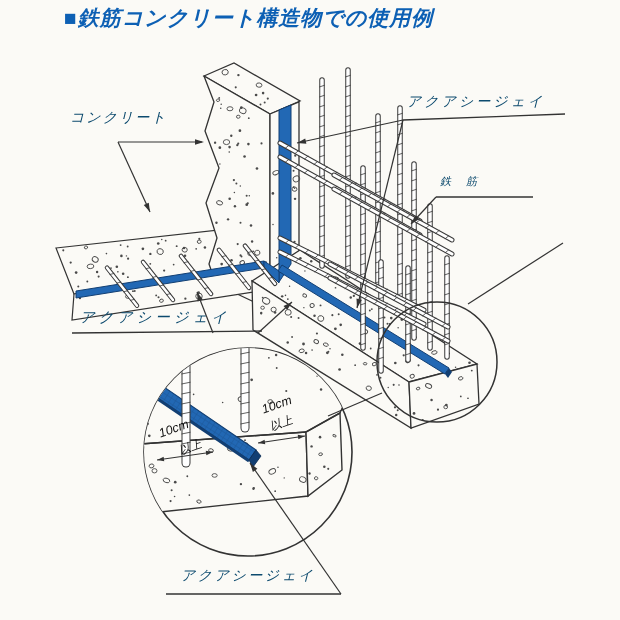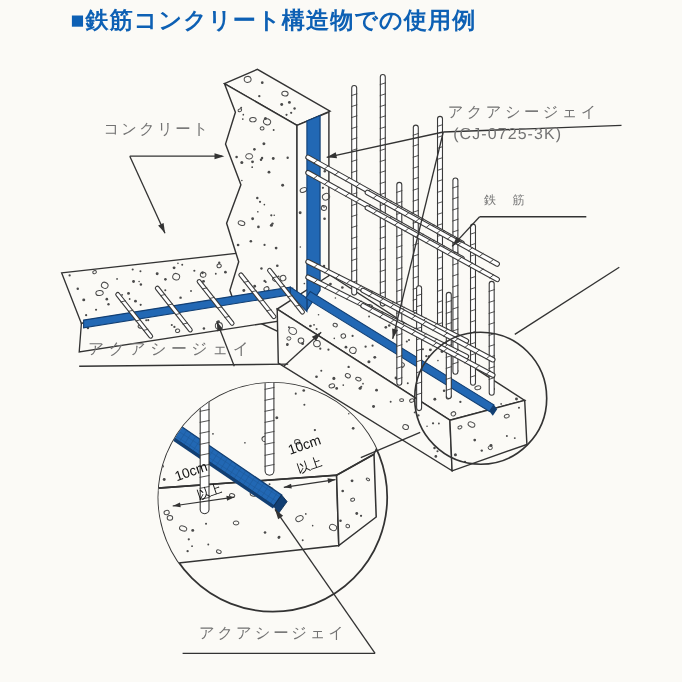--- a/index.html
+++ b/index.html
@@ -1,21 +1,21 @@
 <!DOCTYPE html>
 <html style="--title-blue: #0d60b4; --paper: #fbfaf6;"><head>
 <meta charset="utf-8">
 <style>
   html,body{margin:0;padding:0;}
   .page{position:relative;width:620px;height:620px;background:var(--paper,#fbfaf6);overflow:hidden;
-        font-family:"Liberation Sans","DejaVu Sans",sans-serif;}
+        font-family:"Liberation Sans","DejaVu Sans",sans-serif;font-style:italic;}
   svg{position:absolute;left:0;top:0;}
-  .lbl{position:absolute;white-space:nowrap;color:#737373;font-size:14px;letter-spacing:2px;}
+  .lbl{position:absolute;white-space:nowrap;color:#0c4a6e;font-size:14px;letter-spacing:2px;}
   .title{left:64px;top:4px;font-size:21px;font-weight:bold;color:var(--title-blue,#0d60b4);letter-spacing:1px;}
-  .l-concrete{left:94px;top:109px;font-size:14px;}
+  .l-concrete{left:70px;top:109px;font-size:14px;}
   .l-prodtop{left:407px;top:93px;font-size:14px;letter-spacing:3px;}
   .l-prodcode{left:412px;top:114px;font-size:14.5px;letter-spacing:1px;}
   .l-rebar{left:440px;top:174px;font-size:11px;letter-spacing:2px;}
   .l-prodleft{left:80px;top:308px;font-size:14.5px;letter-spacing:4px;}
   .l-prodbottom{left:181px;top:567px;font-size:14px;letter-spacing:2.5px;}
   .dim{position:absolute;font-size:12.5px;letter-spacing:0;color:#111;transform-origin:left top;}
   .dim-s{font-size:11.5px;}
 </style>
 </head>
 <body>
@@ -745,21 +745,20 @@
         <line x1="341" y1="594" x2="250" y2="463" stroke="#333333" stroke-width="1.2"></line>
         <polygon points="250,463 257.3931626494994,468.82268374875775 252.87607662960173,471.9605068618164" fill="#333333"></polygon>
         <line x1="328" y1="416" x2="382" y2="393" stroke="#333333" stroke-width="1.2"></line>
         <line x1="468" y1="304" x2="563" y2="243" stroke="#333333" stroke-width="1.2"></line>
       </g>
     </svg>
 
   <div class="lbl title">■鉄筋コンクリート構造物での使用例</div>
   <div class="lbl l-concrete">コンクリート</div>
   <div class="lbl l-prodtop">アクアシージェイ</div>
-  <div class="lbl l-prodcode">(CJ-0725-3K)</div>
   <div class="lbl l-rebar">鉄　筋</div>
   <div class="lbl l-prodleft">アクアシージェイ</div>
   <div class="lbl l-prodbottom">アクアシージェイ</div>
 
   <div class="dim" style="left:157px;top:427px;transform:rotate(-19deg);">10cm</div>
   <div class="dim dim-s" style="left:177px;top:444px;transform:rotate(-19deg);">以上</div>
   <div class="dim" style="left:260px;top:403px;transform:rotate(-19deg);">10cm</div>
   <div class="dim dim-s" style="left:268px;top:420px;transform:rotate(-19deg);">以上</div>
 </div>
 

